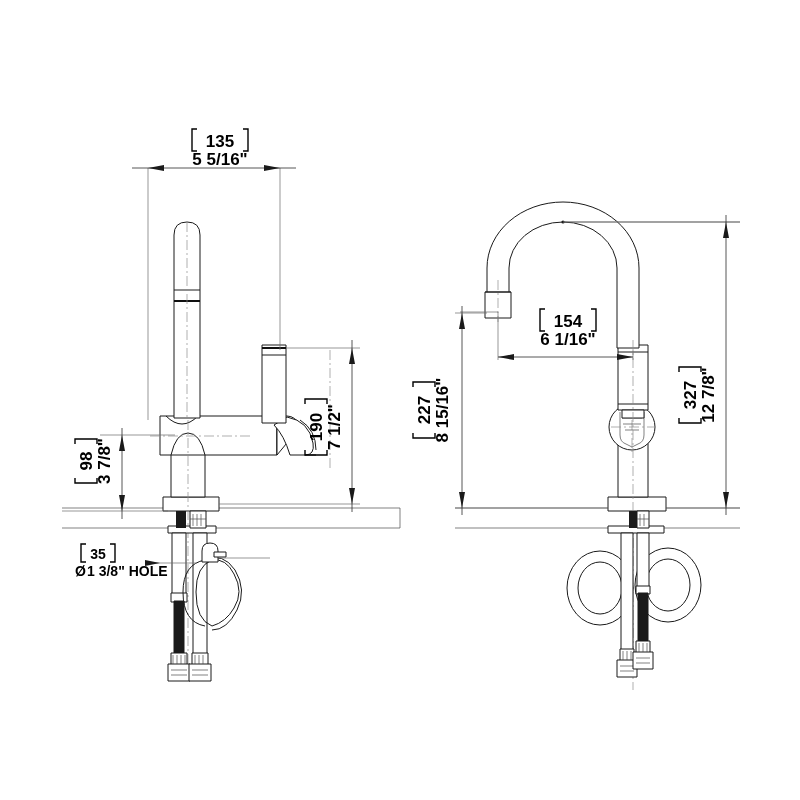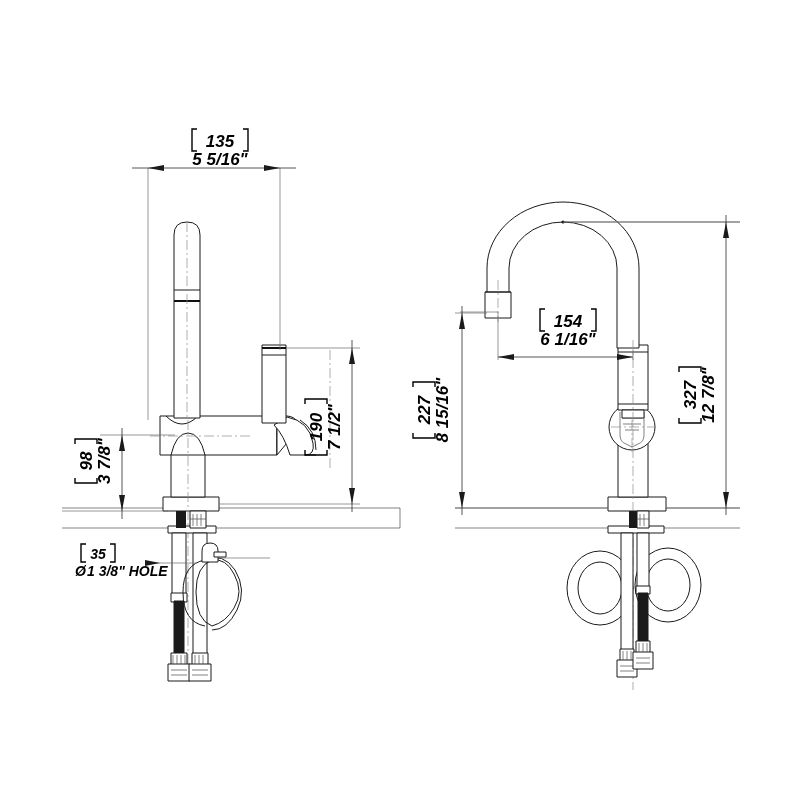--- a/index.html
+++ b/index.html
@@ -11,21 +11,20 @@
     width: 800px;
     height: 800px;
     font-family: "Liberation Sans", sans-serif;
     overflow: hidden;
   }
   #sheet {
     position: relative;
     width: 800px;
     height: 660px;
     background: #bef264;
-    font-style: italic;
   }
   svg#drawing {
     display: block;
     width: 800px;
     height: 800px;
   }
   .ln {
     stroke: #1a1a1a;
     stroke-width: 1;
     fill: none;

